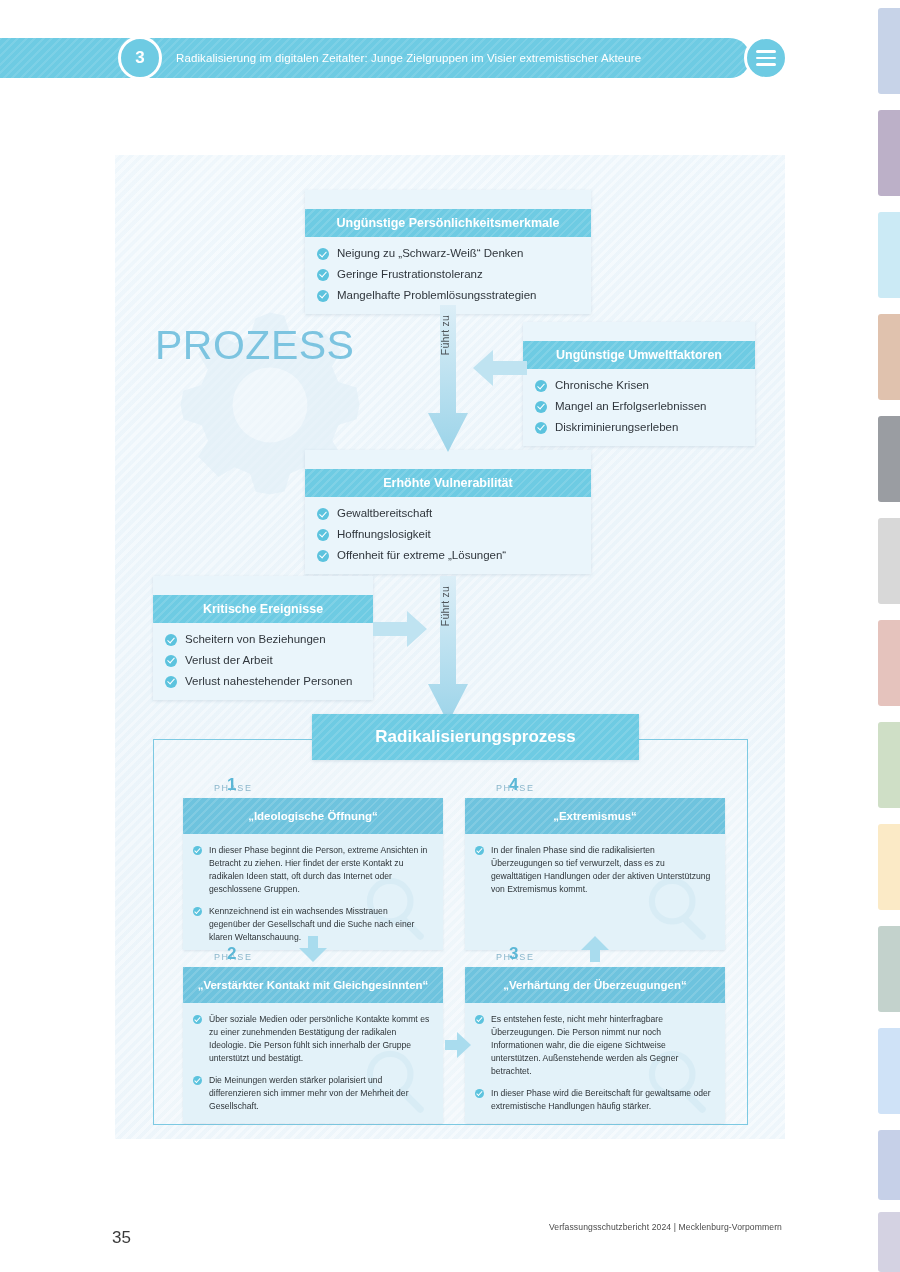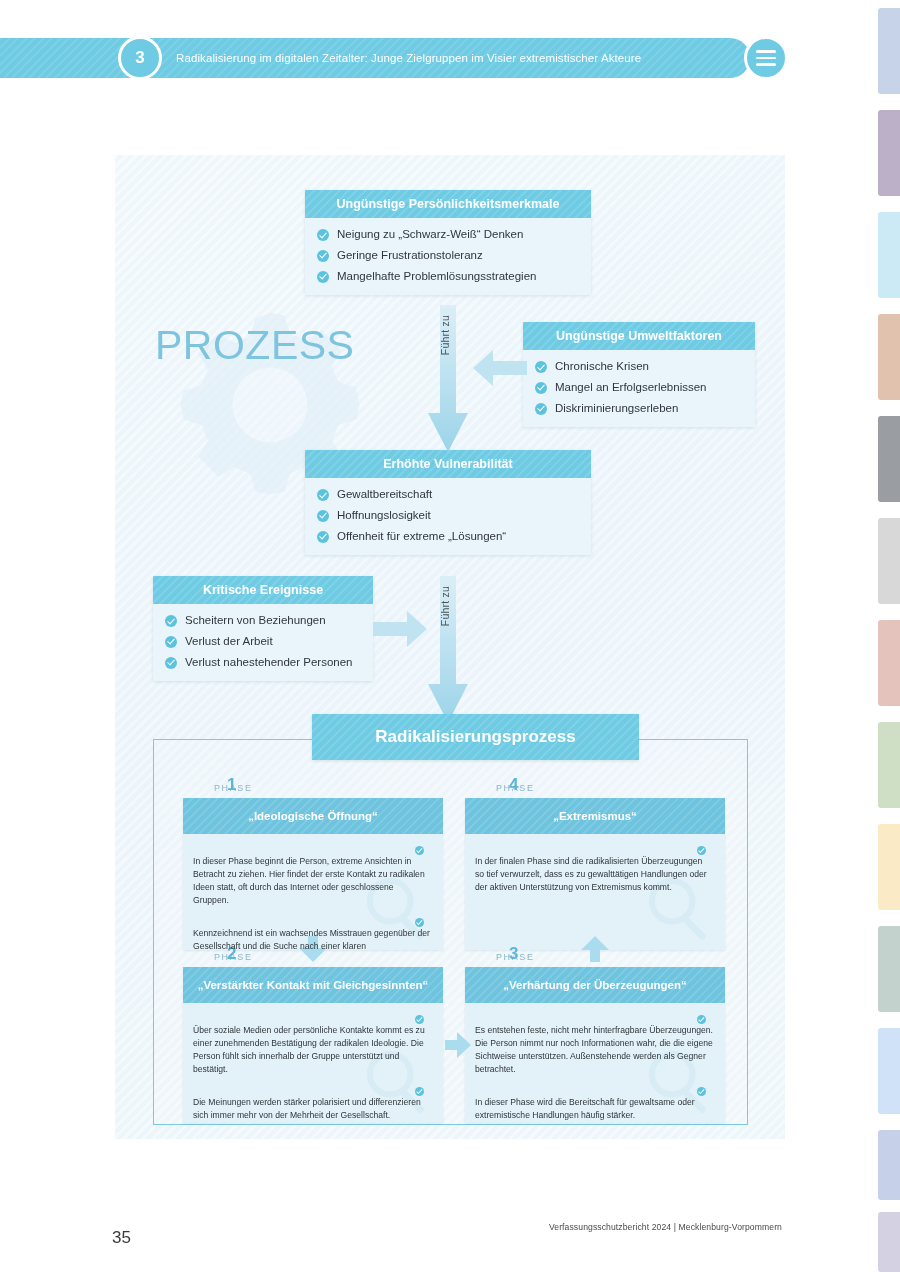--- a/index.html
+++ b/index.html
@@ -56,21 +56,21 @@
 
   
   .proz{position:absolute;left:40px;top:170px;}
   .proz .l1{font-size:41px;color:#7cc4e0;letter-spacing:.5px;line-height:1;}
   .proz .l2{font-size:21px;color:#87bcd4;letter-spacing:.6px;margin-top:7px;}
 
   
   .card{position:absolute;background:#eaf5fb;box-shadow:0 1px 3px rgba(90,130,155,.18);}
   .card-hd{
     background:#6ecbe3;color:#fff;font-size:12.5px;font-weight:bold;
-    text-align:center;padding:7px 6px;position:relative;overflow:hidden;
+    text-align:center;padding:7px 6px;position:relative;overflow:hidden;margin-top:19px;
   }
   .card-hd em{
     position:absolute;inset:0;font-style:normal;
     background:repeating-linear-gradient(135deg,rgba(255,255,255,.12) 0 2px,rgba(255,255,255,0) 2px 6px);
   }
   .card-hd b{position:relative;z-index:2;font-weight:bold;}
   .card-body{padding:9px 12px 10px 12px;}
   .bullet{display:flex;align-items:flex-start;margin:0 0 5px 0;font-size:11.5px;color:#30363c;line-height:1.38;}
   .bullet:last-child{margin-bottom:0;}
   .chk{
@@ -107,21 +107,21 @@
   
   .phase{position:absolute;background:#e3f2f9;overflow:hidden;box-shadow:0 1px 2px rgba(90,130,155,.15);}
   .phase-hd{
     background:#6ec3de;color:#fff;font-size:11.5px;font-weight:bold;text-align:center;
     padding:12px 4px;position:relative;overflow:hidden;
   }
   .phase-hd em{position:absolute;inset:0;font-style:normal;
     background:repeating-linear-gradient(135deg,rgba(255,255,255,.13) 0 2px,rgba(255,255,255,0) 2px 6px);}
   .phase-hd b{position:relative;z-index:2;}
   .phase-body{padding:10px 12px 8px 10px;position:relative;z-index:2;}
-  .pb{display:flex;align-items:flex-end;margin-bottom:9px;font-size:8.6px;color:#2e3438;line-height:1.52;flex-direction:column;}
+  .pb{display:flex;align-items:flex-start;margin-bottom:9px;font-size:8.6px;color:#2e3438;line-height:1.52;}
   .pb:last-child{margin-bottom:0;}
   .pchk{
     flex:0 0 auto;width:9px;height:9px;border-radius:50%;background:#5cc3de;
     margin-right:7px;margin-top:2px;position:relative;
   }
   .pchk:after{content:"";position:absolute;left:2.7px;top:1.1px;width:2.2px;height:4.6px;
     border:solid #fff;border-width:0 1.3px 1.3px 0;transform:rotate(42deg);}
   .phase-lbl{position:absolute;font-size:9px;color:#8ab6cb;letter-spacing:1.6px;padding-left:29px;}
   .phase-num{position:absolute;font-size:17px;color:#5bb7d6;font-weight:bold;}
   .magnify{position:absolute;right:6px;bottom:2px;width:78px;height:78px;opacity:.5;pointer-events:none;}

